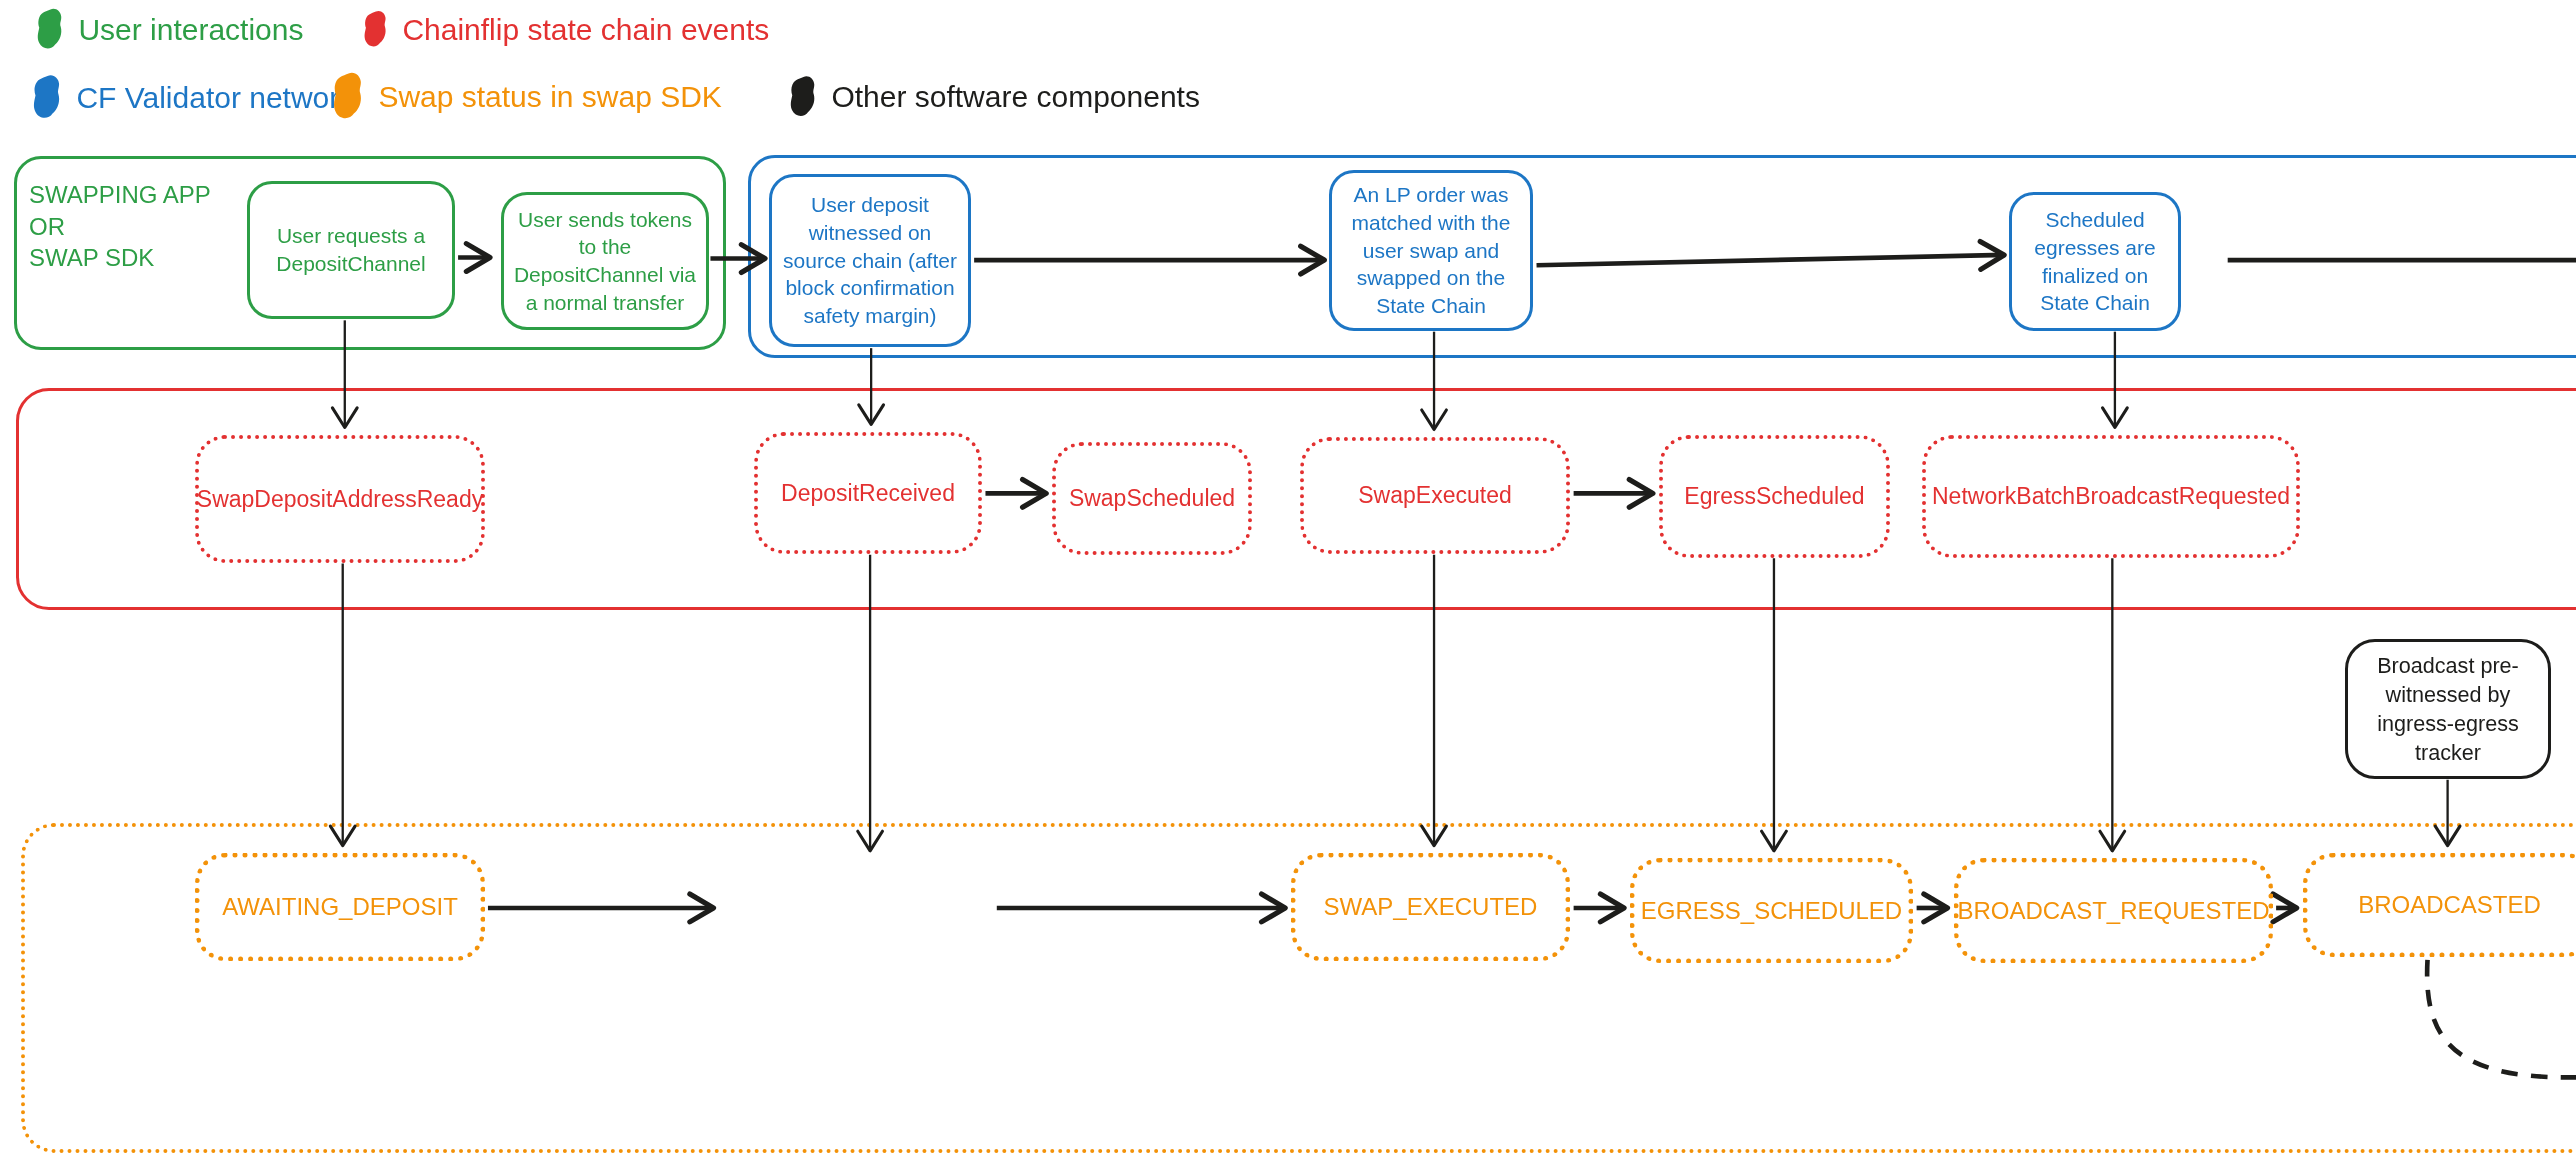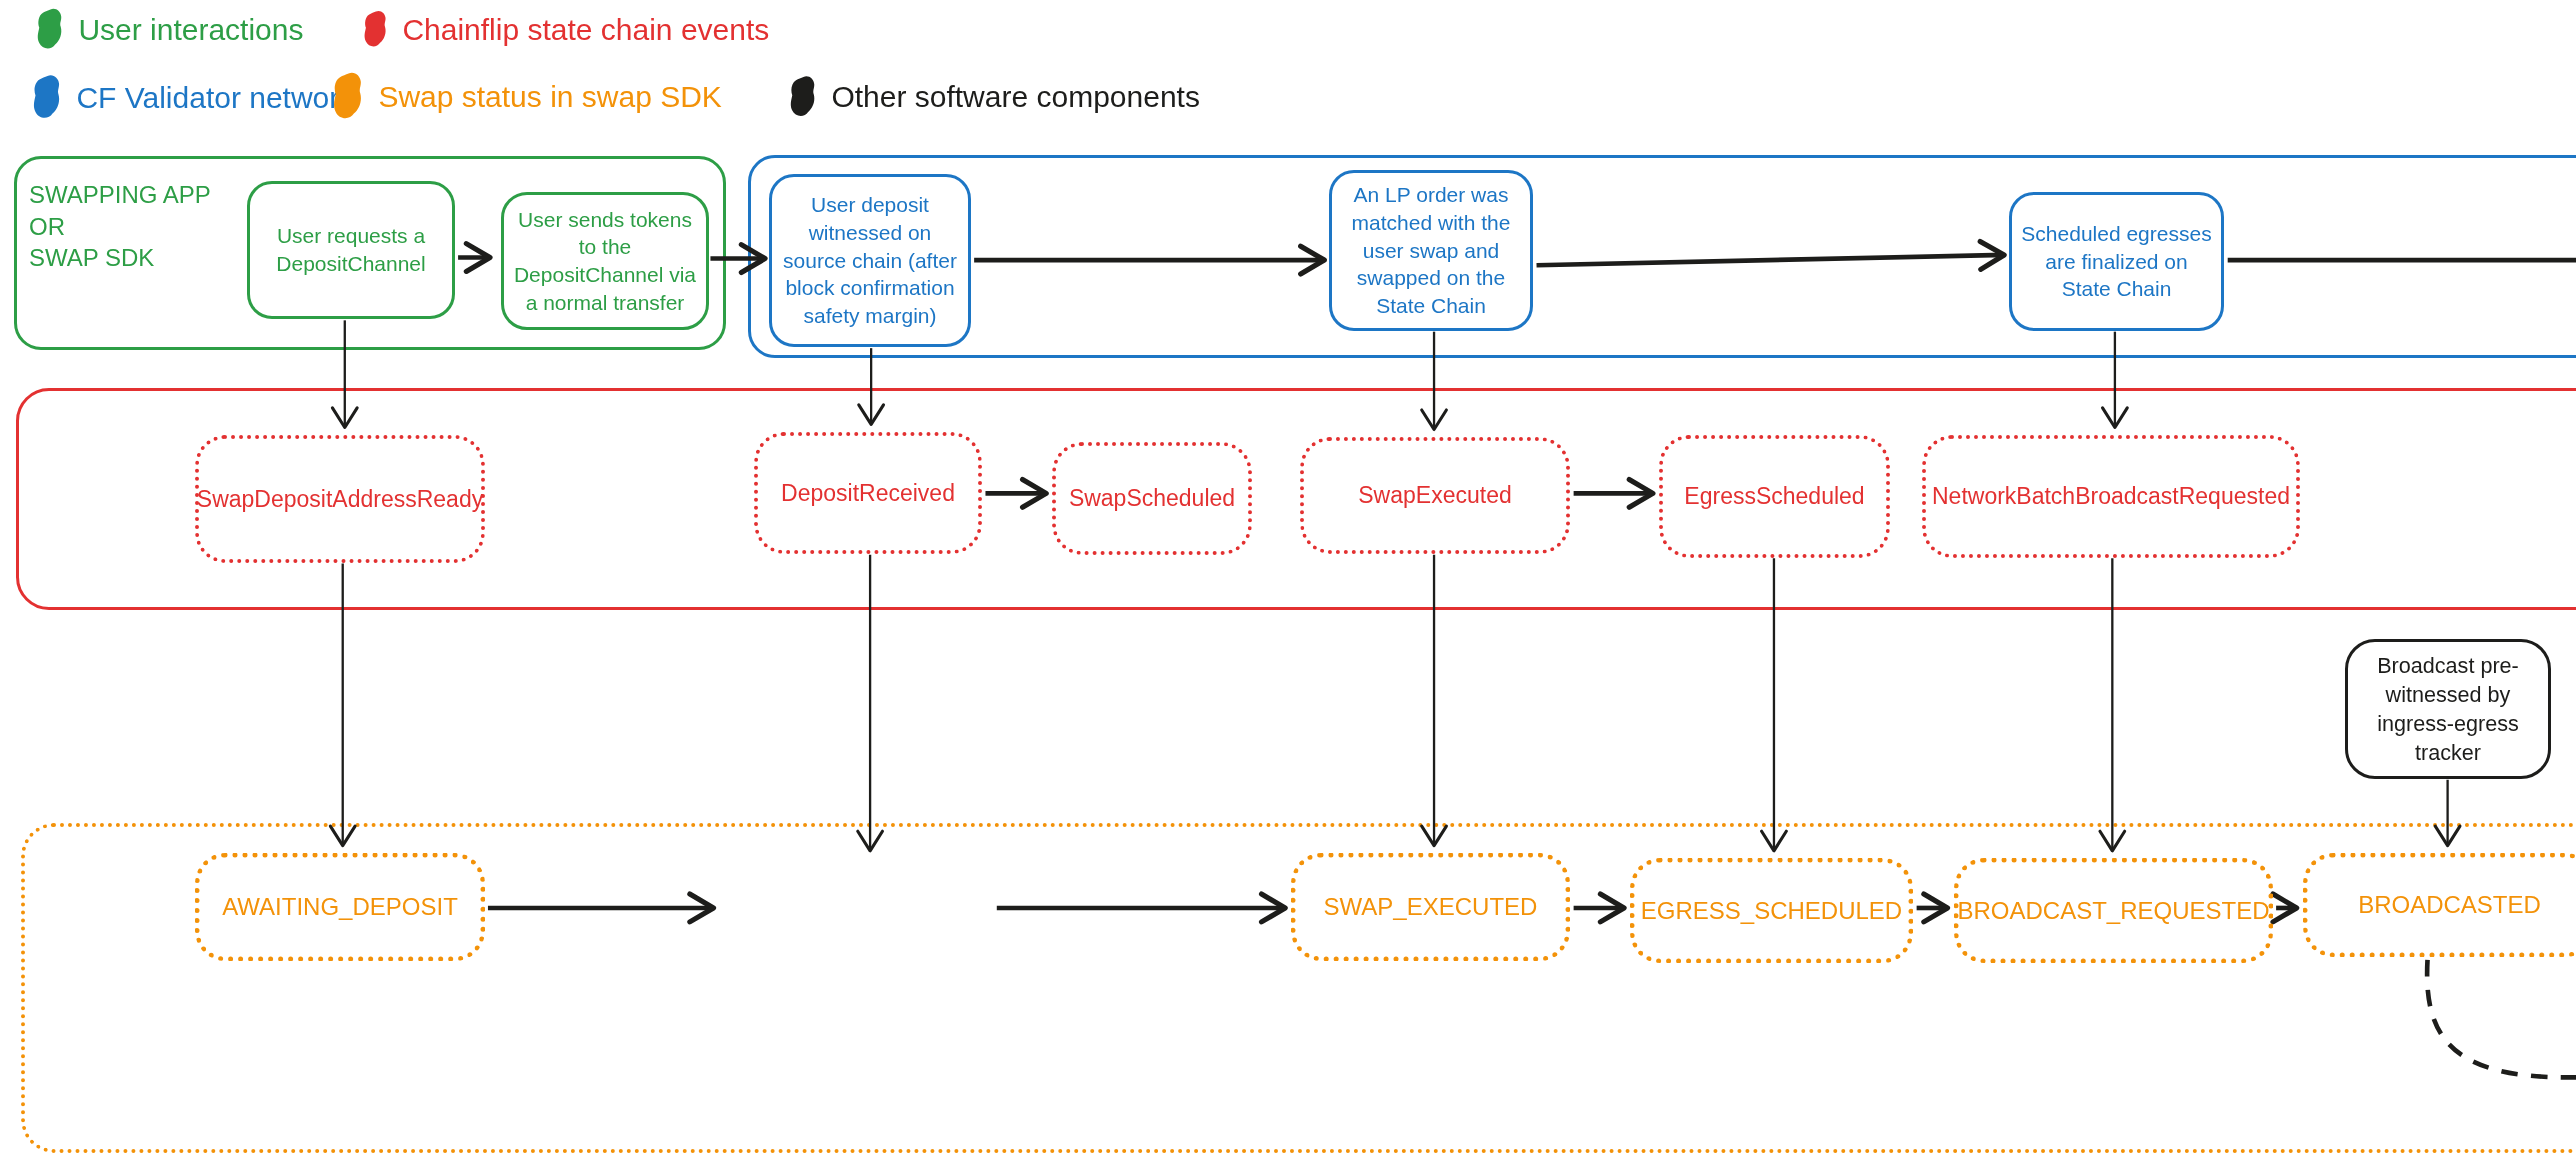--- a/index.html
+++ b/index.html
@@ -45,21 +45,21 @@
   }
   .node.green{border:3.1px solid var(--green);color:var(--green);font-size:21px;line-height:1.32;padding:0 6.2px;}
   .node.blue{border:3.1px solid var(--blue);color:var(--blue);font-size:21px;line-height:1.32;padding:0 7.2px;}
   .node.red{border:4.6px dotted var(--red);color:var(--red);font-size:23px;white-space:nowrap;border-radius:30px;}
   .node.orange{border:5.2px dotted var(--orange);color:var(--orange);font-size:24px;white-space:nowrap;border-radius:30px;}
   .node.black{border:3.6px solid var(--black);color:var(--black);font-size:21.6px;line-height:1.35;padding:0 10.3px;border-radius:30px;}
   #node-g1{left:247px;top:181px;width:208px;height:138px;}
   #node-g2{left:501px;top:192px;width:208px;height:138px;border-radius:26px;}
   #node-b1{left:769px;top:174px;width:202px;height:173px;}
   #node-b2{left:1329px;top:170px;width:204px;height:161px;}
-  #node-b3{left:2009px;top:192px;width:215px;height:139px;}
+  #node-b3{left:2009px;top:192px;width:172px;height:139px;}
   #node-r1{left:195px;top:435px;width:290px;height:128px;}
   #node-r2{left:754px;top:432px;width:228px;height:122px;}
   #node-r3{left:1052px;top:442px;width:200px;height:113px;}
   #node-r4{left:1300px;top:437px;width:270px;height:117px;}
   #node-r5{left:1659px;top:435px;width:231px;height:123px;}
   #node-r6{left:1922px;top:435px;width:378px;height:123px;}
   #node-tracker{left:2345px;top:639px;width:206px;height:140px;}
   #node-o1{left:195px;top:853px;width:290px;height:108px;}
   #node-o2{left:719px;top:858px;width:274px;height:105px;}
   #node-o3{left:1291px;top:853px;width:279px;height:108px;}

